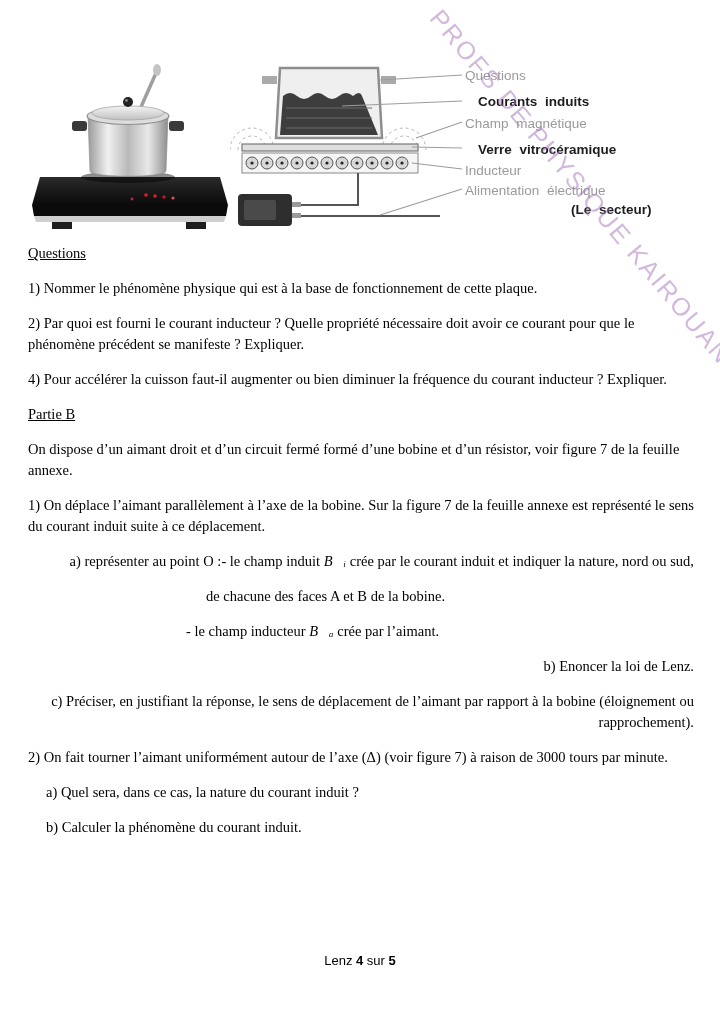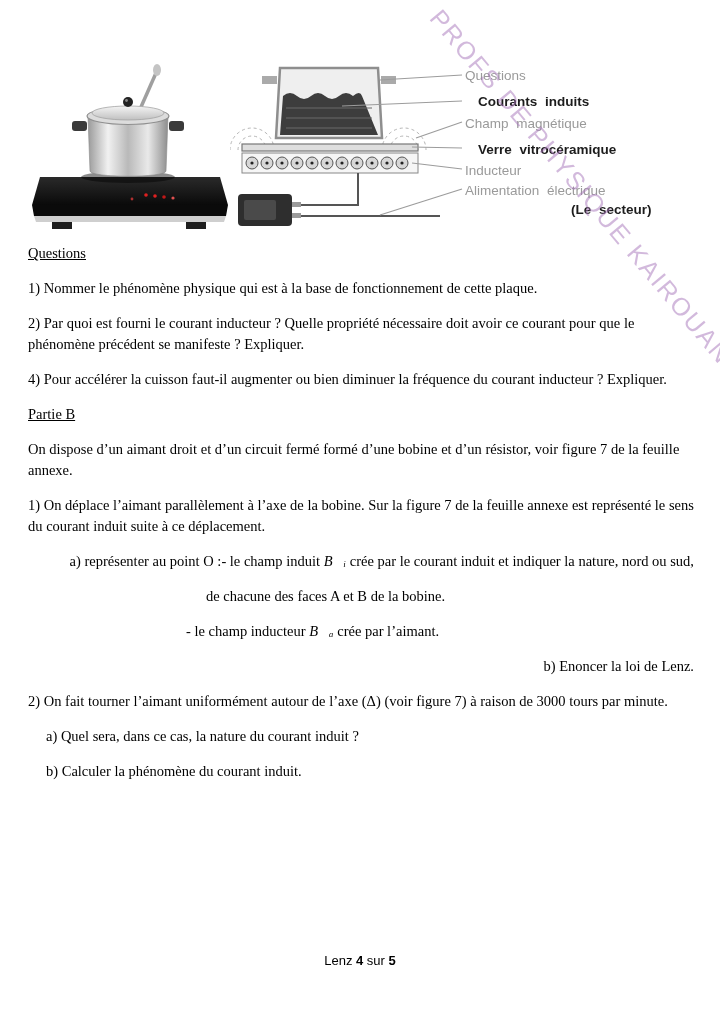--- a/index.html
+++ b/index.html
@@ -172,18 +172,19 @@
   <p>1) Nommer le phénomène physique qui est à la base de fonctionnement de cette plaque.</p>
   <p>2) Par quoi est fourni le courant inducteur ? Quelle propriété nécessaire doit avoir ce courant pour que le phénomène précédent se manifeste ? Expliquer.</p>
   <p>4) Pour accélérer la cuisson faut-il augmenter ou bien diminuer la fréquence du courant inducteur ? Expliquer.</p>
   <p class="heading">Partie B</p>
   <p>On dispose d’un aimant droit et d’un circuit fermé formé d’une bobine et d’un résistor, voir figure 7 de la feuille annexe.</p>
   <p>1) On déplace l’aimant parallèlement à l’axe de la bobine. Sur la figure 7 de la feuille annexe est représenté le sens du courant induit suite à ce déplacement.</p>
   <p class="ti1"><span>a) représenter au point O :- le champ induit </span><span class="vec">B⃗ᵢ</span><span> crée par le courant induit et indiquer la nature, nord ou sud,</span></p>
   <p class="pl2">de chacune des faces A et B de la bobine.</p>
   <p class="pl3"><span>- le champ inducteur </span><span class="vec">B⃗ₐ</span><span> crée par l’aimant.</span></p>
   <p class="ti1">b) Enoncer la loi de Lenz.</p>
+  <p class="ti1">c) Préciser, en justifiant la réponse, le sens de déplacement de l’aimant par rapport à la bobine (éloignement ou rapprochement).</p>
   <p>2) On fait tourner l’aimant uniformément autour de l’axe (Δ) (voir figure 7) à raison de 3000 tours par minute.</p>
   <p class="ti2">a) Quel sera, dans ce cas, la nature du courant induit ?</p>
   <p class="ti2">b) Calculer la phénomène du courant induit.</p>
 </div>
 
 <div class="footer"><span>Lenz </span><b>4</b><span> sur </span><b>5</b></div>
 
 </body></html>

